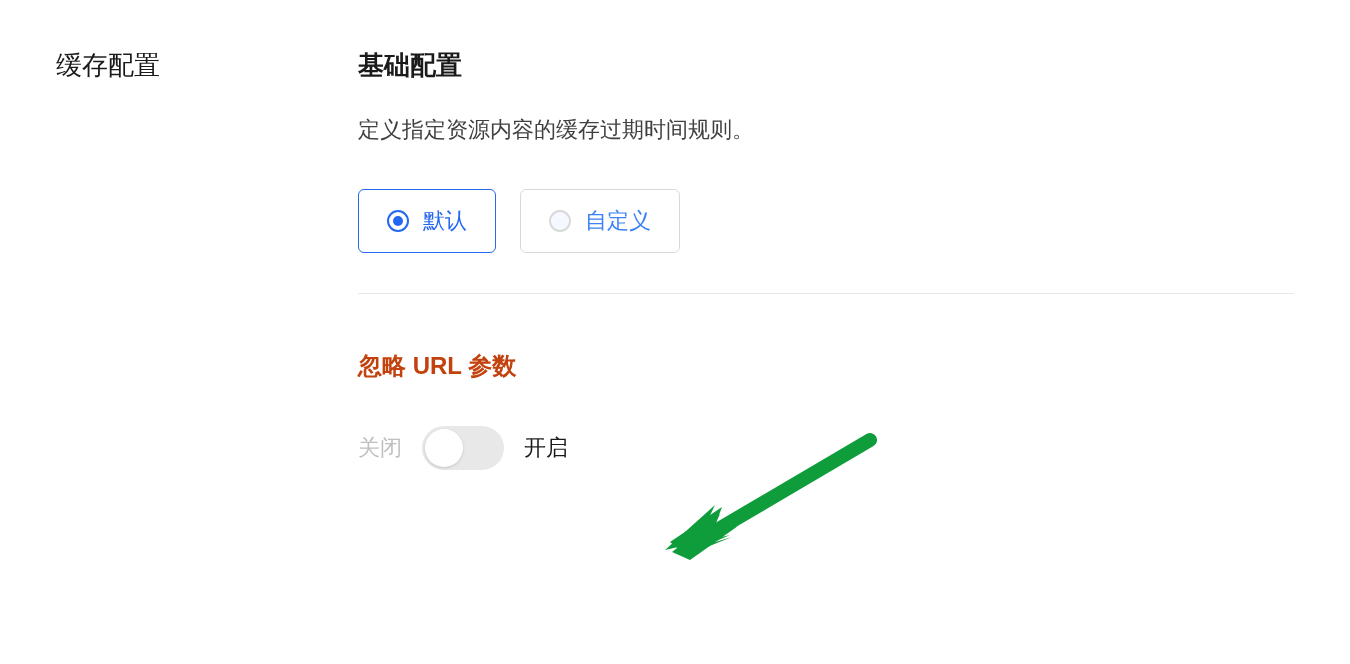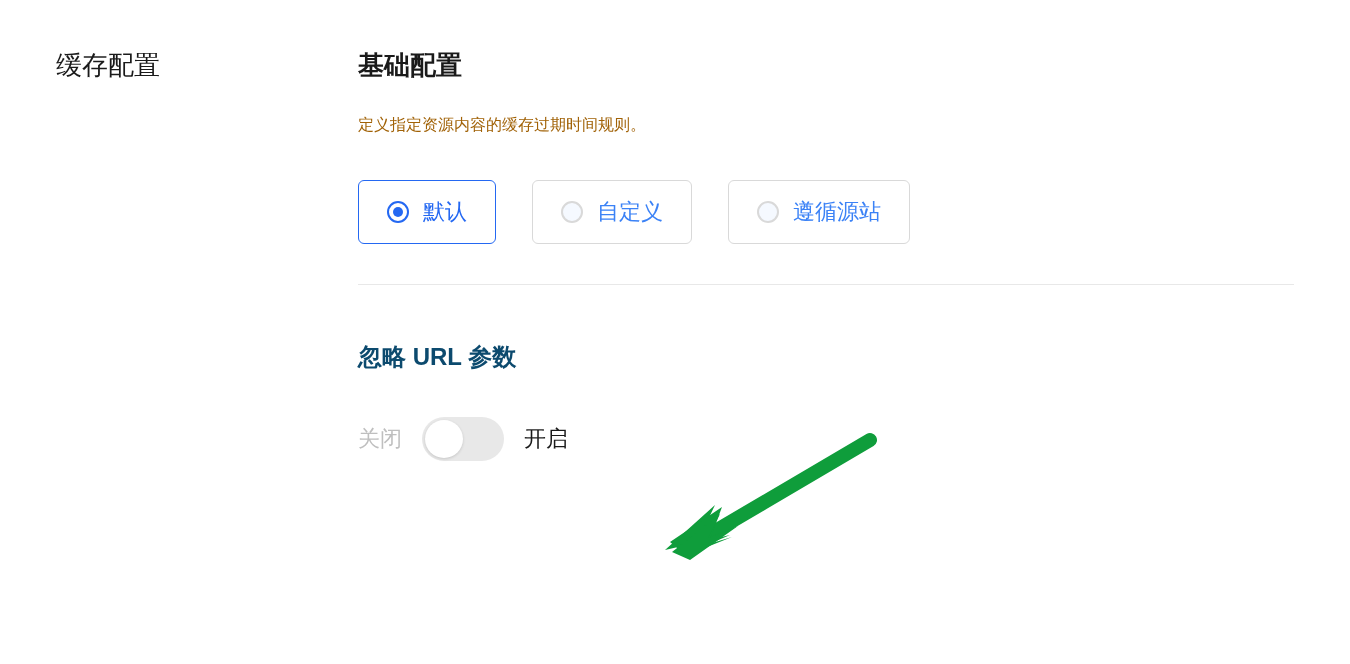--- a/index.html
+++ b/index.html
@@ -30,27 +30,27 @@
     .main {
       flex: 1;
     }
     .section-title {
       font-size: 26px;
       font-weight: 600;
       color: #1a1a1a;
       margin-bottom: 32px;
     }
     .description {
-      font-size: 16px;
-      color: #a16207;
+      font-size: 22px;
+      color: #404040;
       margin-bottom: 44px;
     }
     .radio-group {
       display: flex;
-      gap: 36px;
+      gap: 24px;
       margin-bottom: 40px;
     }
     .radio-option {
       display: flex;
       align-items: center;
       gap: 14px;
       padding: 16px 28px;
       border: 1.5px solid #d9d9d9;
       border-radius: 6px;
       cursor: pointer;
@@ -92,21 +92,21 @@
       margin-bottom: 56px;
     }
     .divider {
       height: 1px;
       background: #e8e8e8;
       margin-bottom: 56px;
     }
     .subsection-title {
       font-size: 24px;
       font-weight: 600;
-      color: #0c4a6e;
+      color: #c2410c;
       margin-bottom: 44px;
     }
     .toggle-row {
       display: flex;
       align-items: center;
       gap: 20px;
     }
     .toggle-label-off {
       font-size: 22px;
       color: #bfbfbf;
@@ -157,24 +157,20 @@
       <div class="radio-option selected">
         <span class="radio-circle">
             <span class="radio-dot"></span>
           </span>
         <span>默认</span>
       </div>
       <div class="radio-option">
         <span class="radio-circle"></span>
         <span>自定义</span>
       </div>
-      <div class="radio-option">
-        <span class="radio-circle"></span>
-        <span>遵循源站</span>
-      </div>
     </div>
     <div class="divider"></div>
     <div class="subsection-title">忽略 URL 参数</div>
     <div class="toggle-row">
       <span class="toggle-label-off">关闭</span>
       <div class="toggle">
         <div class="toggle-knob"></div>
       </div>
       <span class="toggle-label-on">开启</span>
     </div>

